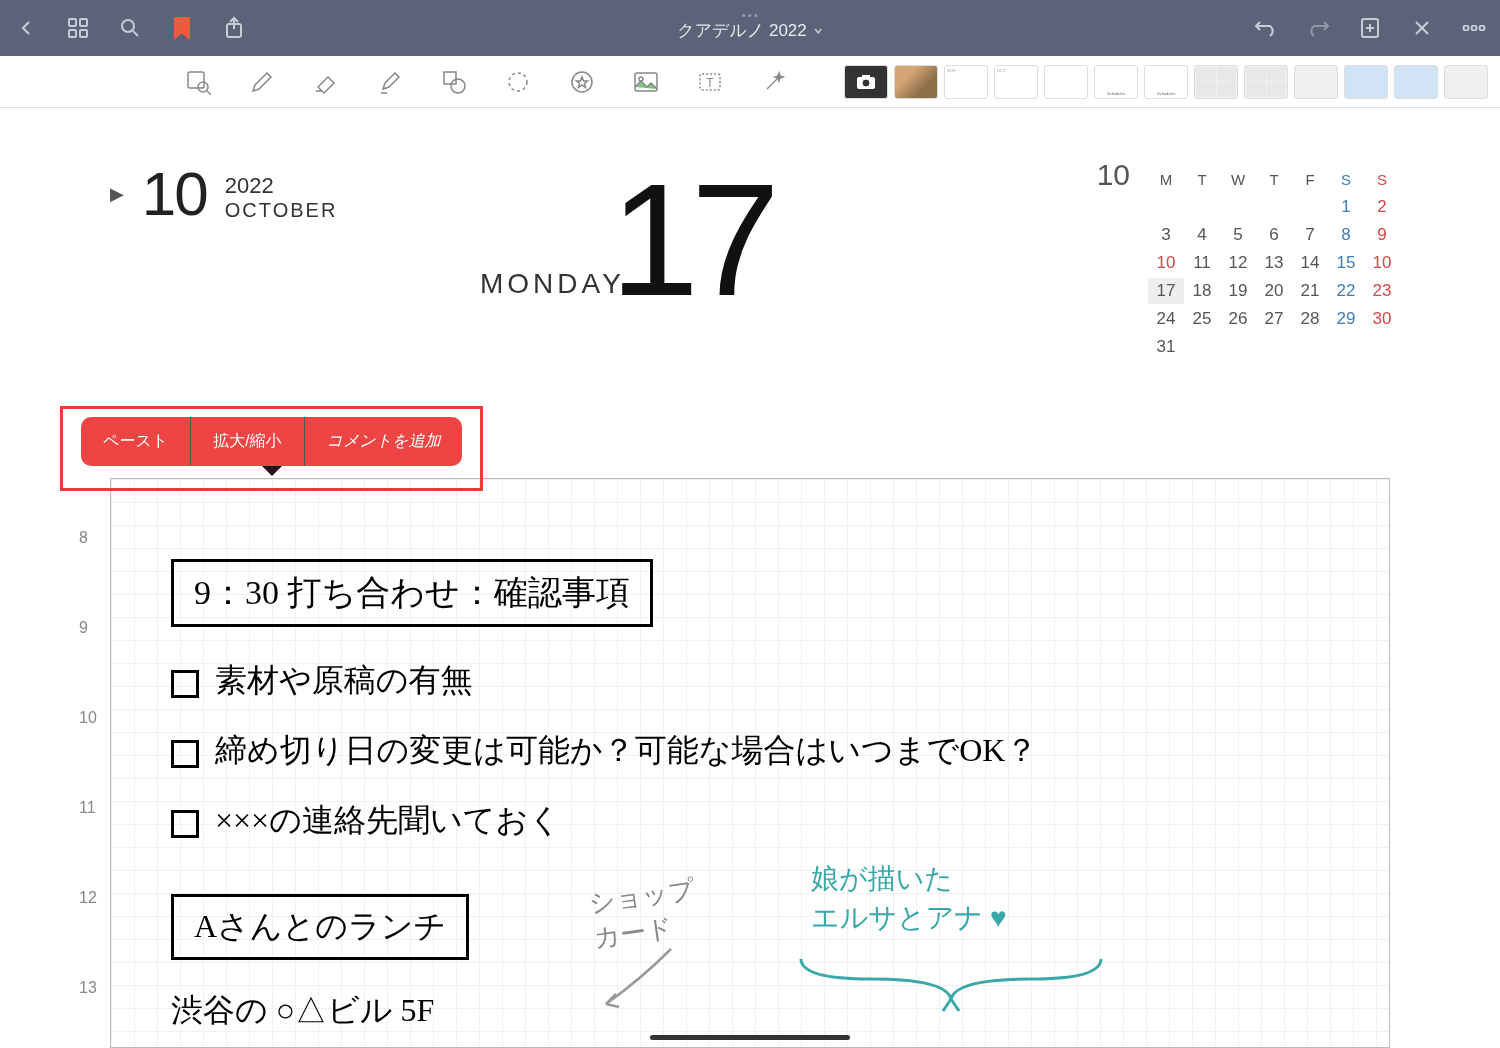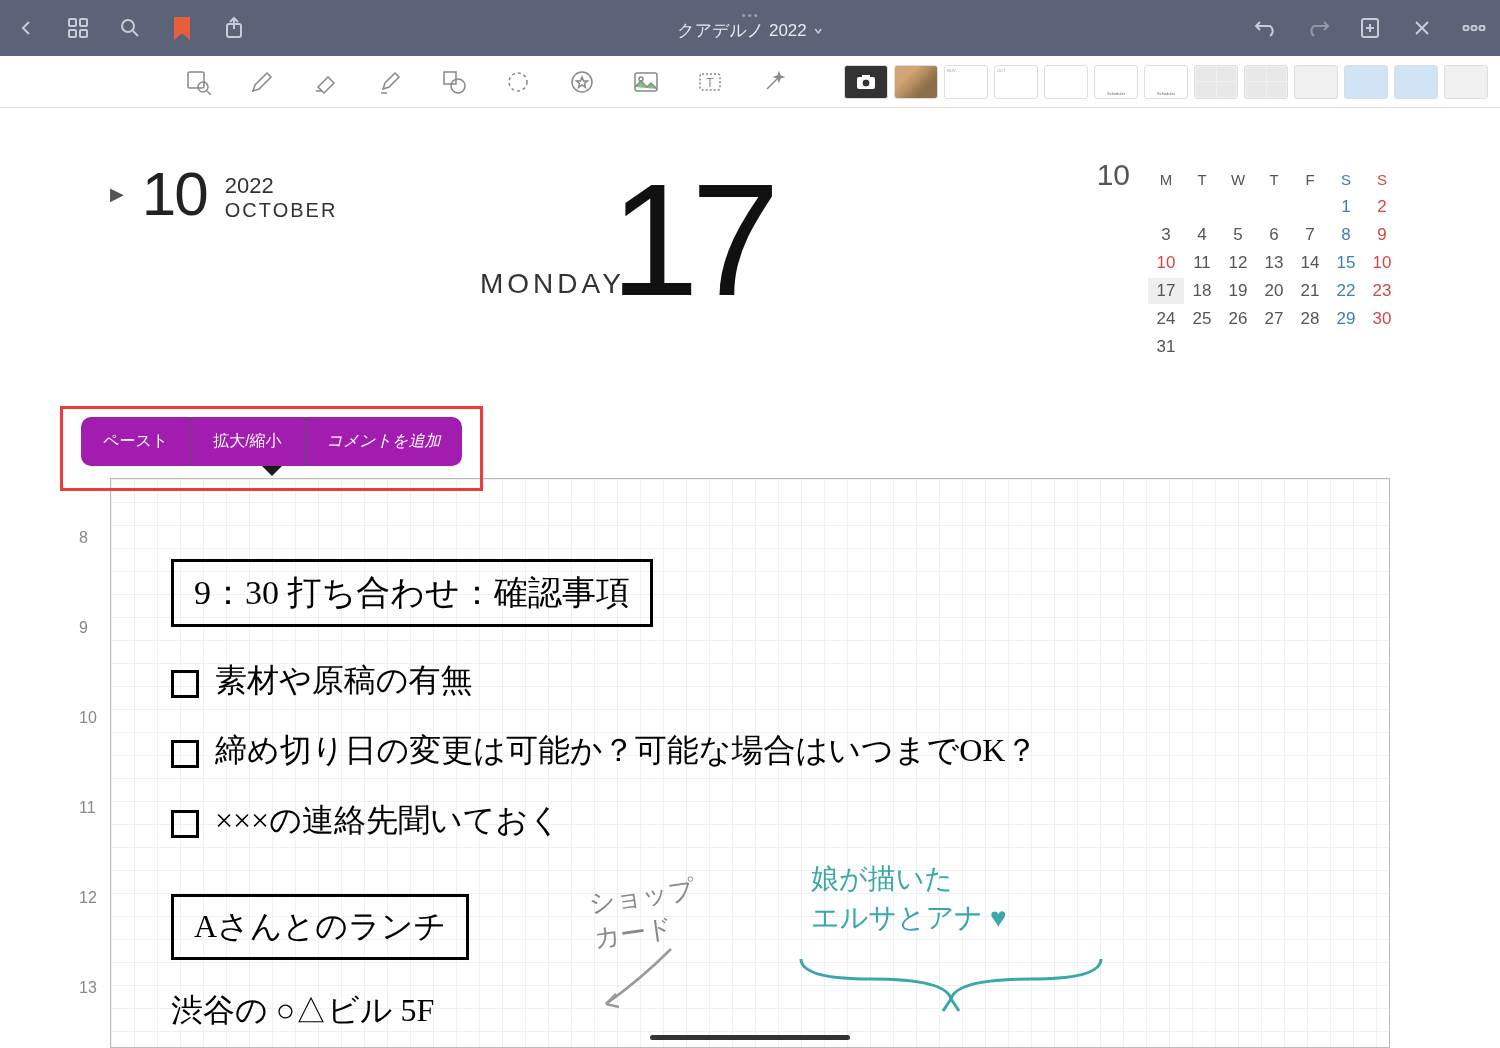--- a/index.html
+++ b/index.html
@@ -57,21 +57,21 @@
 .mini-cal-dayname { font-size: 15px; padding: 4px 0; }
 .mini-cal-cell { font-size: 17px; padding: 3px 0; }
 .mini-cal-cell.sat { color: #3d7db8; }
 .mini-cal-cell.sun, .mini-cal-cell.holiday { color: #d04848; }
 .mini-cal-cell.today { background: #eee; }
 .mini-cal-dayname.sat { color: #3d7db8; }
 .mini-cal-dayname.sun { color: #d04848; }
 
 
 .context-menu-wrapper { position: absolute; left: 10px; top: 268px; border: 3px solid #ed3b3b; padding: 8px 18px 22px 18px; z-index: 10; }
-.context-menu { background: #a21caf; border-radius: 10px; display: flex; color: #fff; font-size: 16px; position: relative; }
+.context-menu { background: #ef4444; border-radius: 10px; display: flex; color: #fff; font-size: 16px; position: relative; }
 .context-menu-item { padding: 14px 22px; cursor: pointer; white-space: nowrap; border-right: 1px solid #555; }
 .context-menu-item:last-child { border-right: none; font-style: italic; }
 .context-menu::after { content: ''; position: absolute; bottom: -10px; left: 50%; transform: translateX(-50%); border: 10px solid transparent; border-top-color: #1a1a1a; border-bottom: none; }
 
 
 .notes-area { position: absolute; top: 340px; left: 60px; right: 60px; bottom: 0; border: 1px solid #bbb; background-image: linear-gradient(#f0f0f0 1px, transparent 1px), linear-gradient(90deg, #f0f0f0 1px, transparent 1px); background-size: 23px 23px; }
 .time-label { position: absolute; left: -32px; font-size: 16px; color: #888; }
 .time-8 { top: 50px; }
 .time-9 { top: 140px; }
 .time-10 { top: 230px; }

